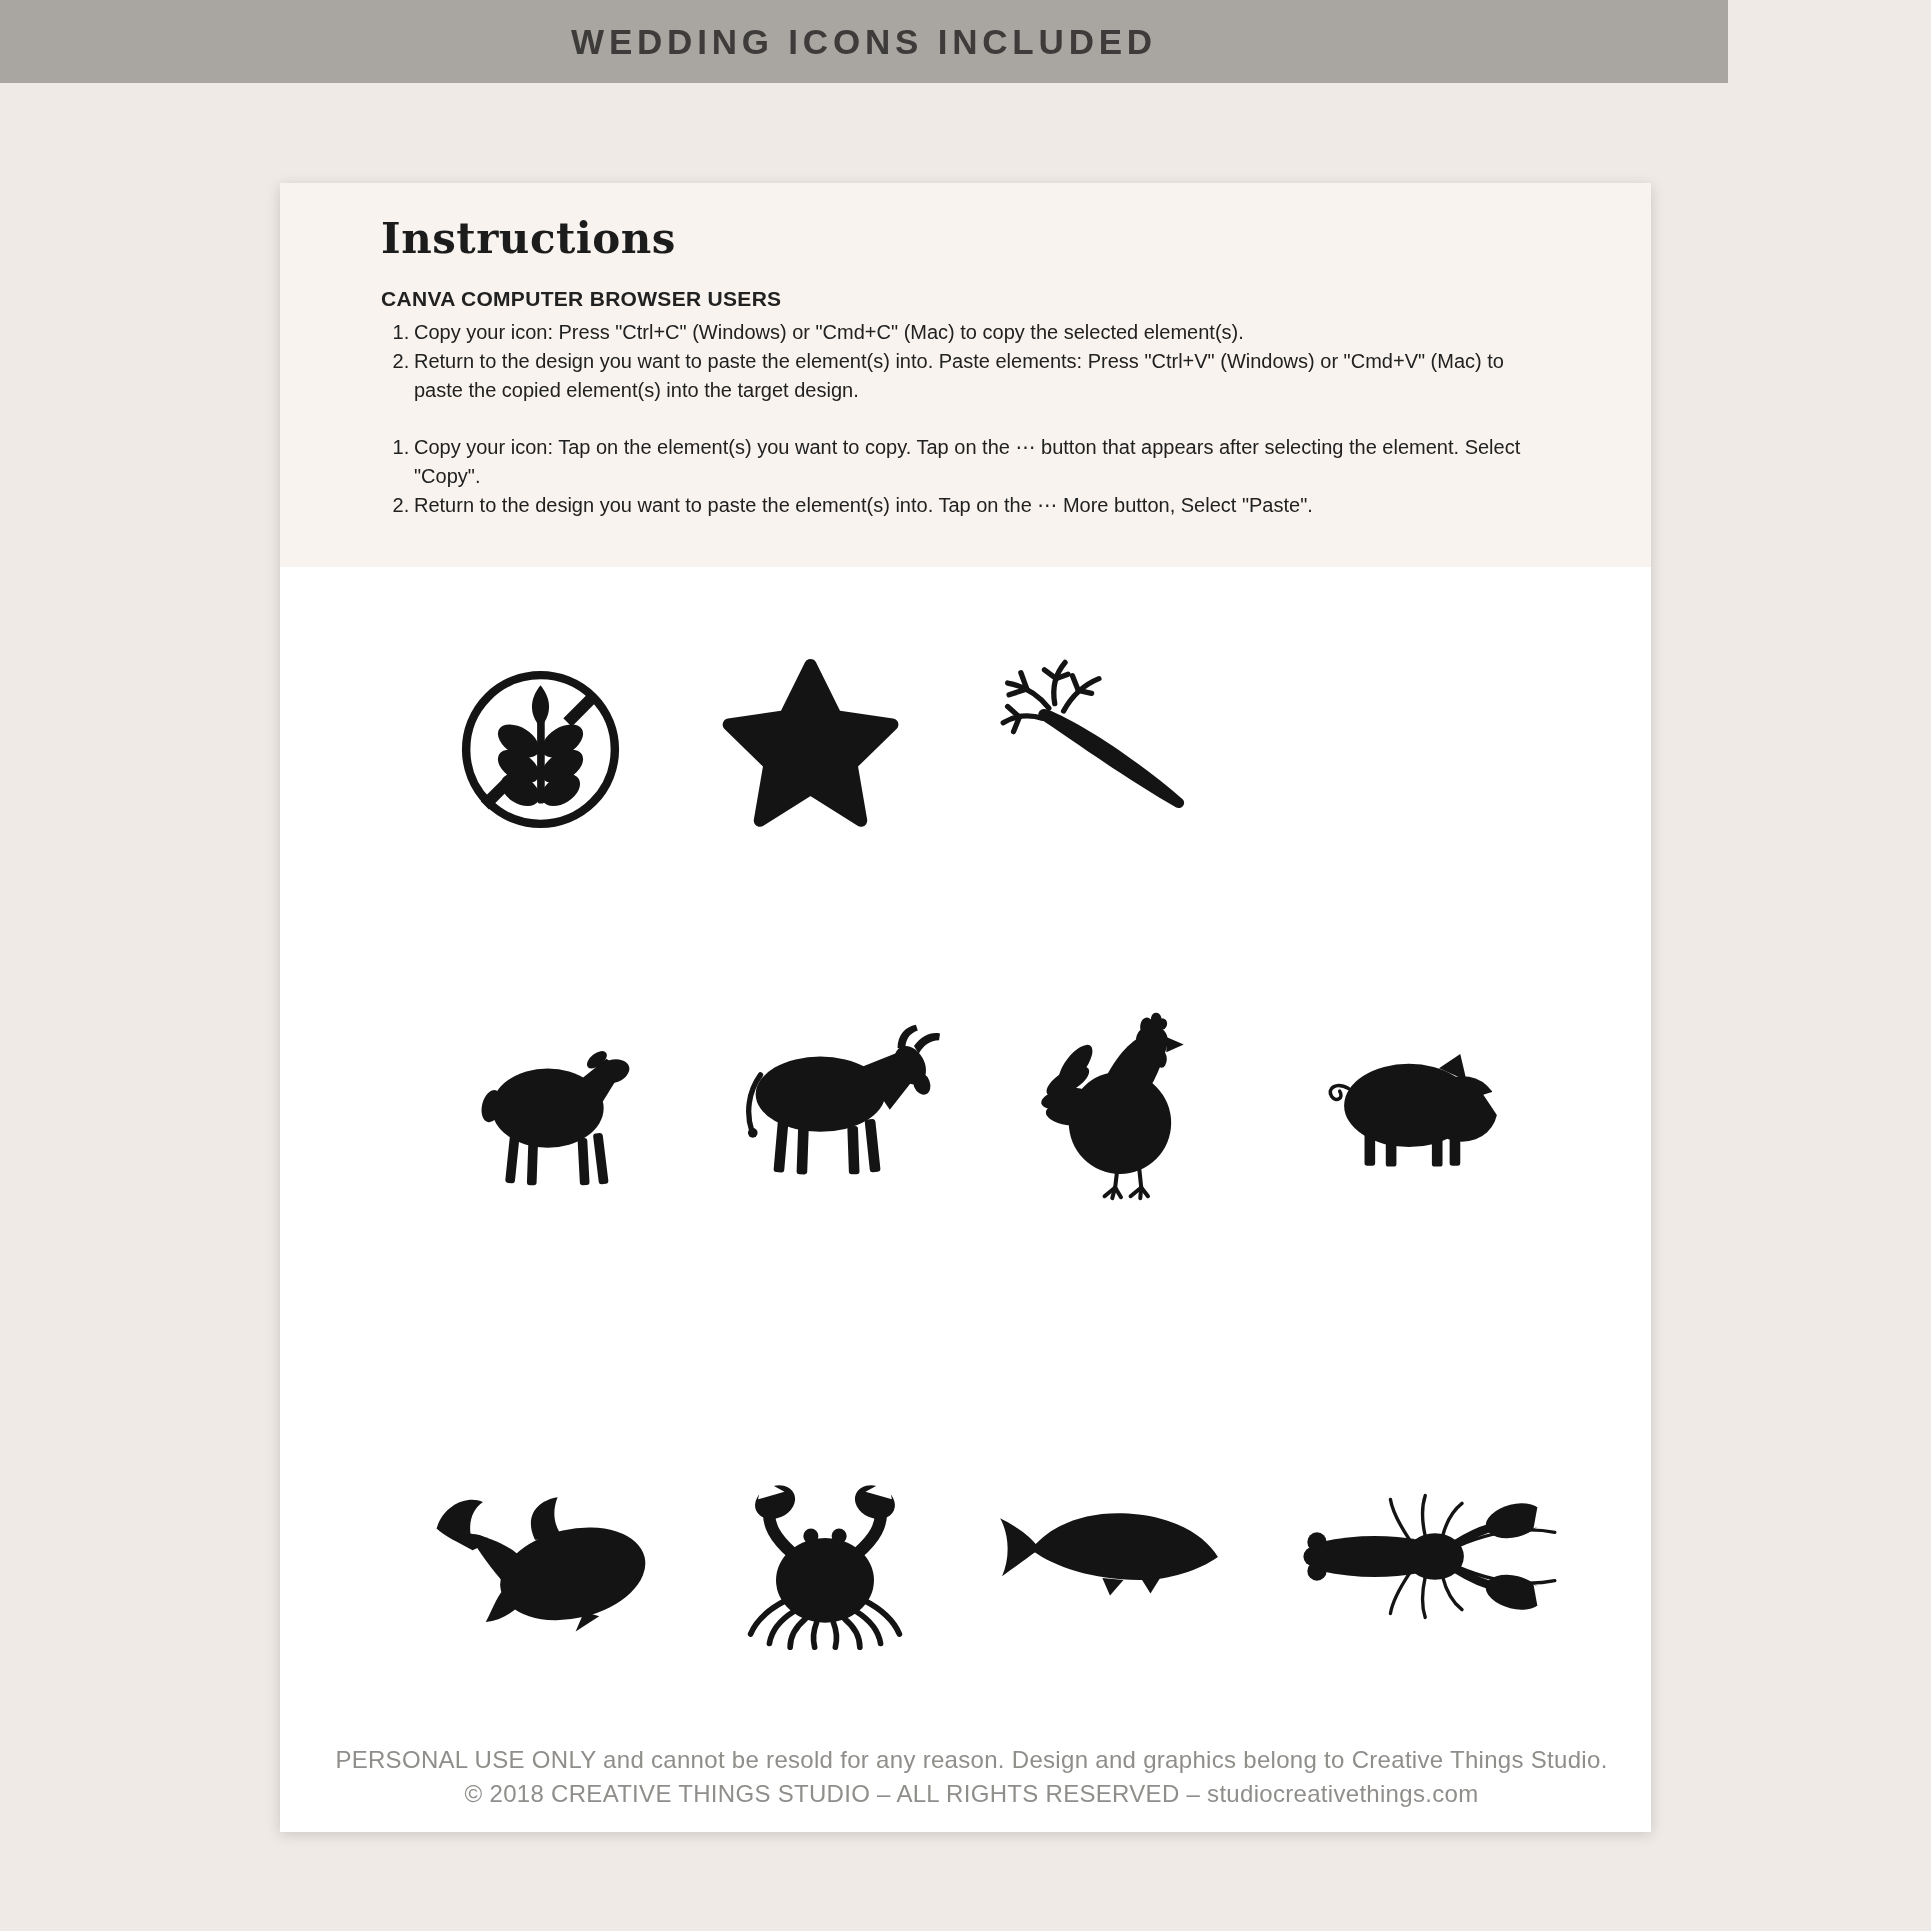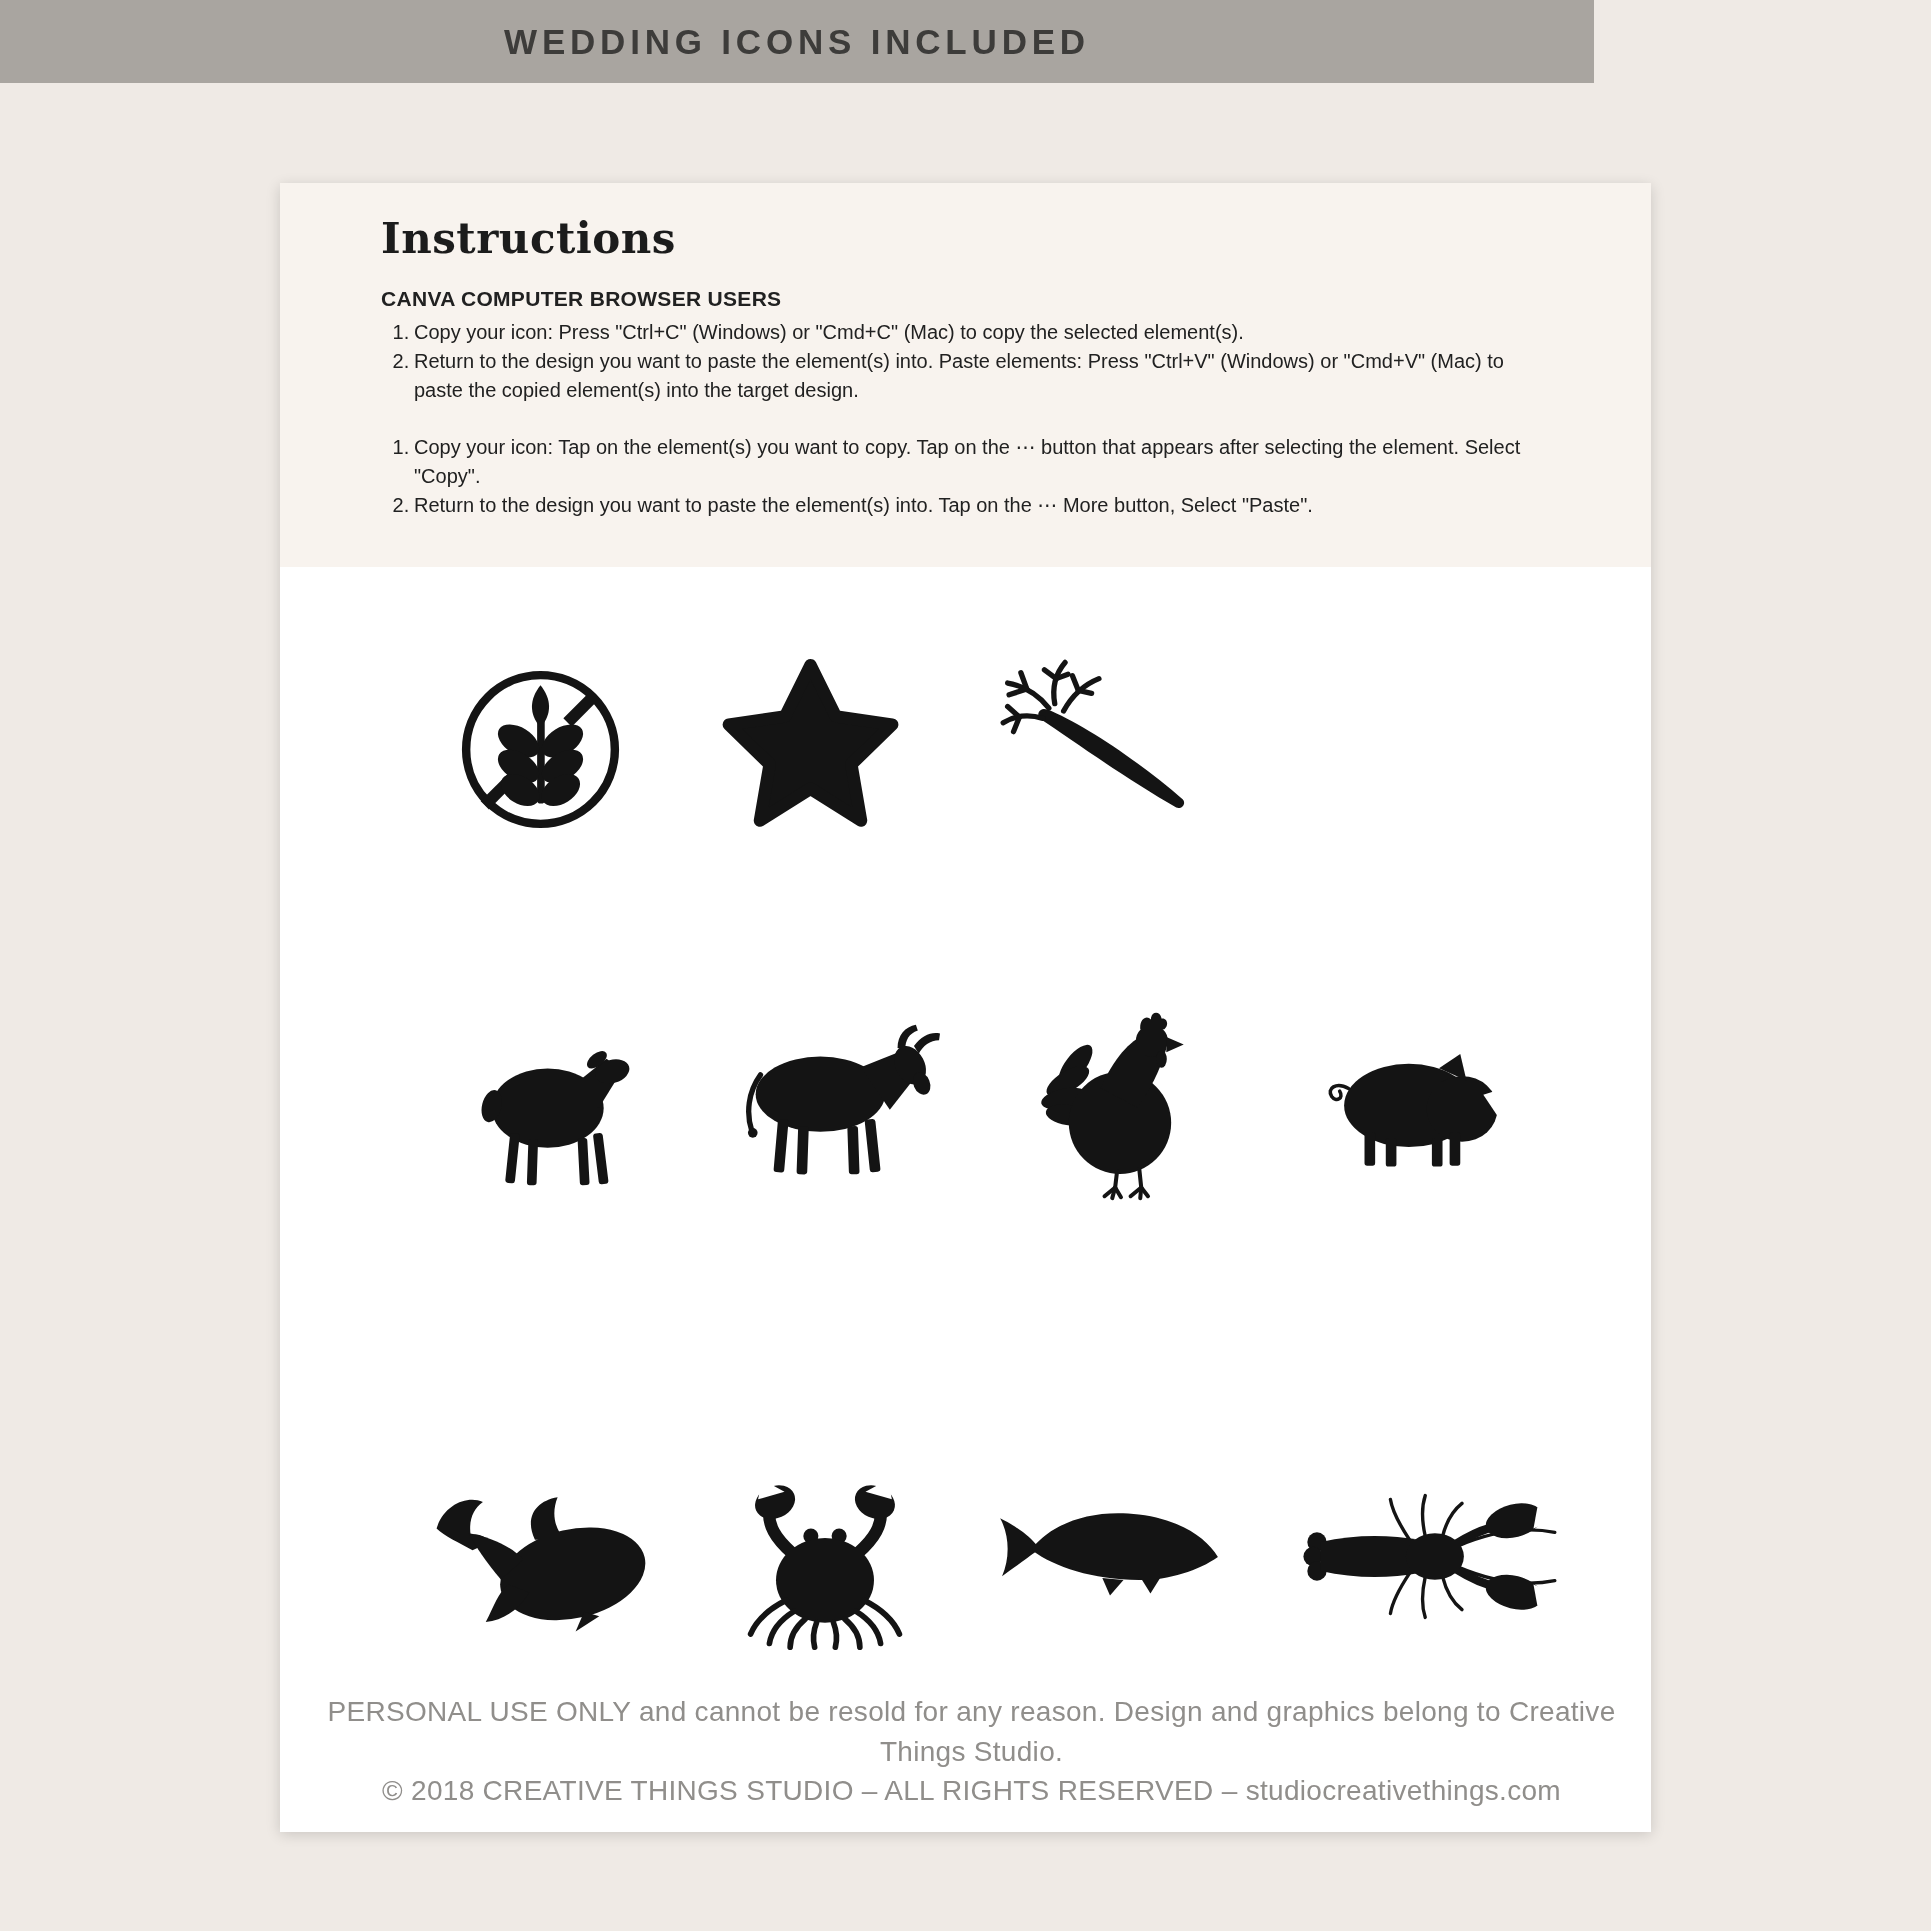--- a/index.html
+++ b/index.html
@@ -2,21 +2,21 @@
 <html><head>
 <meta charset="utf-8">
 <style>
   html,body{margin:0;padding:0;}
   body{
     width:1931px;height:1931px;position:relative;overflow:hidden;
     background:#efeae5;
     font-family:"Liberation Sans",sans-serif;
   }
   .banner{
-    position:absolute;top:0;left:0;width:1594px;height:83px;
+    position:absolute;top:0;left:0;width:1728px;height:83px;
     background:#a9a5a0;display:flex;align-items:center;justify-content:center;
   }
   .banner-title{
     font-size:35px;font-weight:bold;letter-spacing:4.8px;color:#3d3c3a;
   }
   .card{
     position:absolute;left:280px;top:183px;width:1371px;height:1649px;
     background:#ffffff;box-shadow:0 2.9px 13.5px rgba(0,0,0,0.16);
   }
   .instructions{
@@ -34,21 +34,21 @@
   .step{
     display:flex;font-size:20px;line-height:1.45;color:#212121;max-width:1163px;
   }
   .step .num{flex:0 0 33px;text-align:right;padding-right:4.8px;box-sizing:border-box;white-space:pre;}
   .step .txt{flex:1 1 auto;}
   .icons-area{position:absolute;top:384px;left:0;right:0;bottom:0;background:#ffffff;}
   .icon{position:absolute;}
   .icon svg{width:100%;height:100%;display:block;}
   .footer{
     position:absolute;left:12px;right:0;bottom:21px;text-align:center;
-    color:#908e8b;font-size:28px;line-height:1.42;letter-spacing:0.3px;
+    color:#908e8b;font-size:24px;line-height:1.42;letter-spacing:0.3px;
   }
 </style>
 </head>
 <body>
 
 <div class="banner">
   <div class="banner-title">WEDDING ICONS INCLUDED</div>
 </div>
 
 <div class="card">

